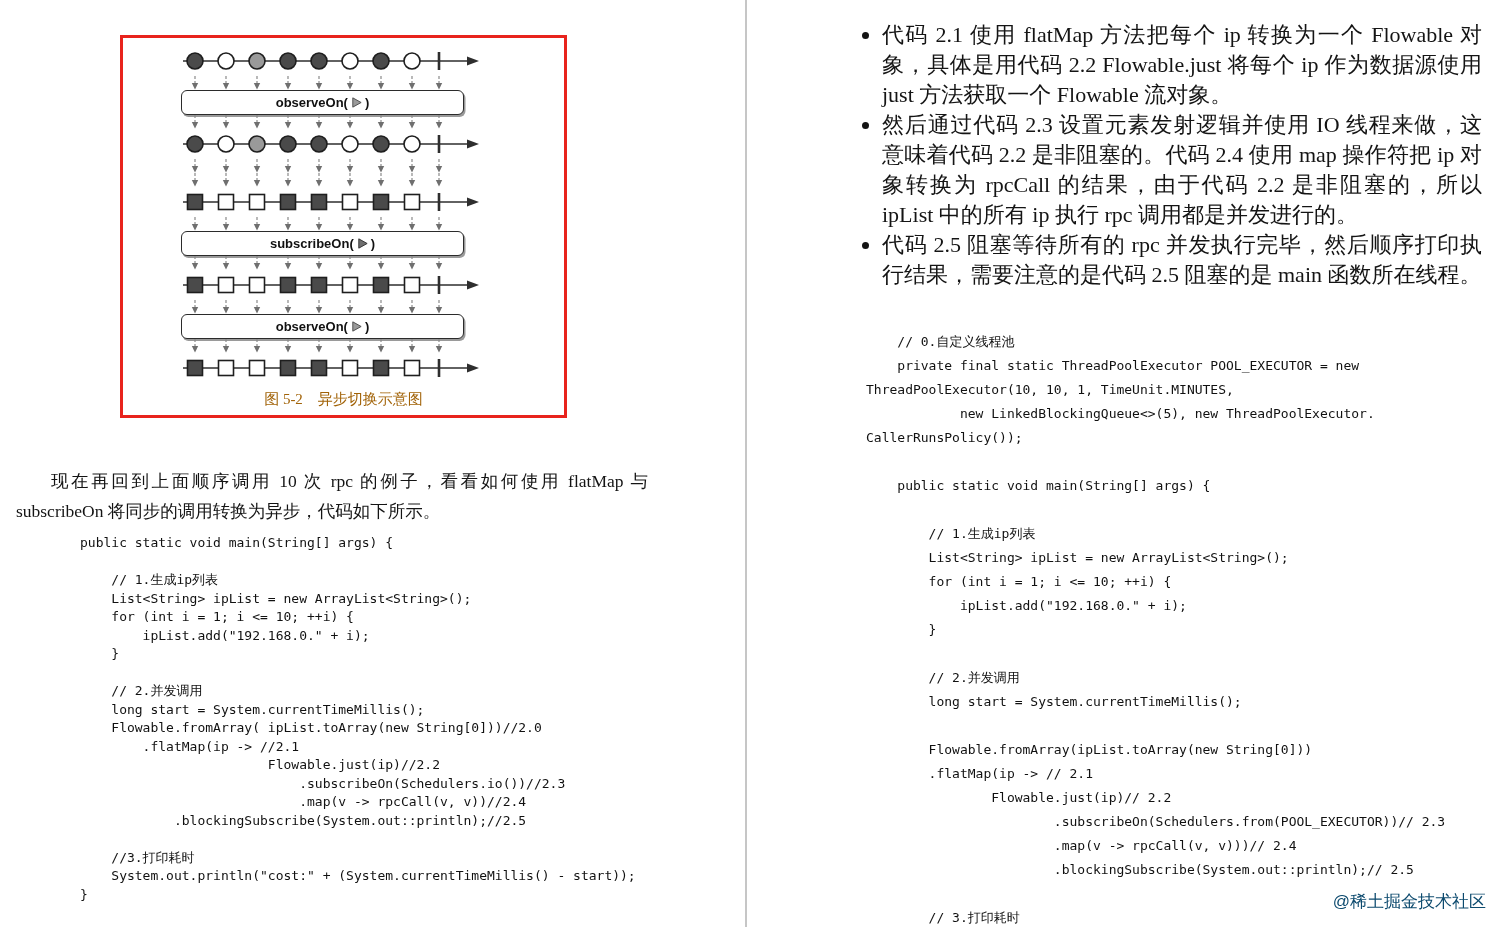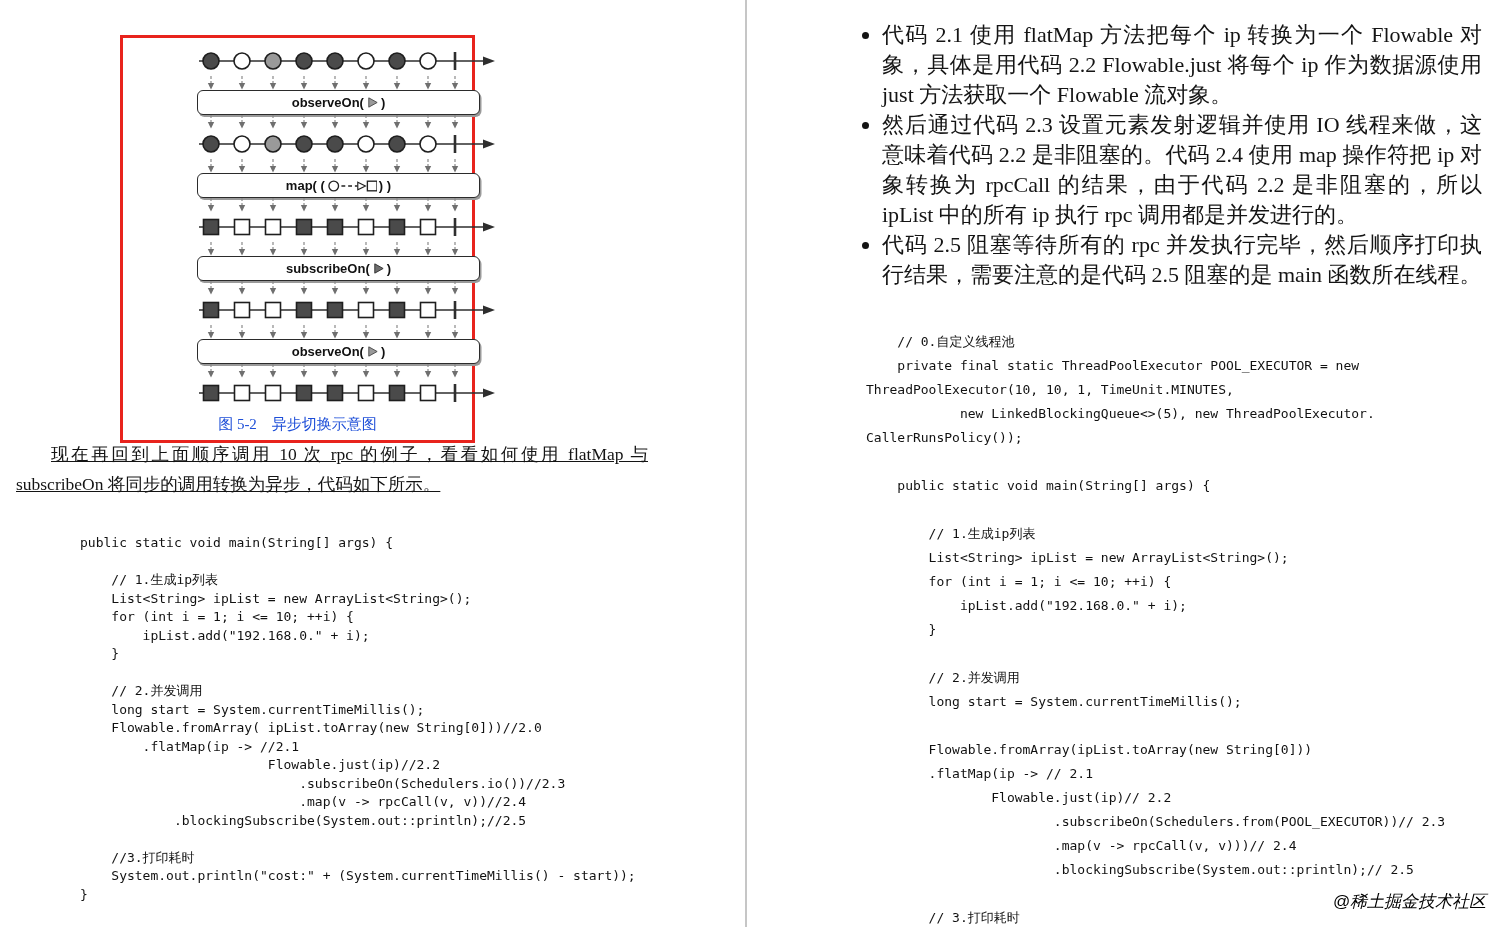--- a/index.html
+++ b/index.html
@@ -6,56 +6,55 @@
   html, body { width: 1512px; height: 927px; background: #ffffff; overflow: hidden; }
   .page {
     position: relative; width: 1512px; height: 927px; background: #ffffff;
     font-family: "Liberation Serif", "DejaVu Serif", serif; color: #141414; overflow: hidden;
   }
   .col-divider { position: absolute; left: 745px; top: 0; width: 2px; height: 927px; background: #c6c6c6; }
 
   
   .left-col { position: absolute; left: 0; top: 0; width: 745px; height: 927px; }
   .fig-frame {
-    position: absolute; left: 120px; top: 35px; width: 355px;
-    border: 3px solid #e8231d; background: #fff; padding: 8px 16px 6px;
+    position: absolute; left: 120px; top: 35px; width: 447px;
+    border: 3px solid #e8231d; background: #fff; padding: 8px 0 6px;
   }
   .fig-stack { width: 300px; margin-left: 58px; display: flex; flex-direction: column; }
   .marble-row { height: 30px; }
   .fig-connector { height: 14px; }
   .op-box {
     width: 283px; height: 25px; border: 1.5px solid #2b2b2b; border-radius: 6px;
     background: #fff; box-shadow: 1.5px 2px 0 #9a9a9a;
     display: flex; align-items: center; justify-content: center; gap: 2px;
     font-family: "Liberation Sans", "DejaVu Sans", sans-serif; font-weight: bold;
     font-size: 13px; color: #111;
   }
   .op-icon { display: block; }
-  .fig-caption { text-align: center; font-size: 15px; margin-top: 7px; color: #1d4ed8; }
+  .fig-caption { text-align: center; font-size: 15px; margin-top: 7px; color: #a16207; }
 
   .body-para { font-size: 17.5px; line-height: 30px; text-align: justify; }
-  .left-para { position: absolute; left: 16px; top: 439px; width: 632px; text-indent: 2em; text-decoration: underline; }
+  .left-para { position: absolute; left: 16px; top: 466px; width: 632px; text-indent: 2em; }
 
   .code-block {
     font-family: "DejaVu Sans Mono", "Liberation Mono", monospace;
     font-size: 13px; white-space: pre; color: #111;
   }
   .left-code { position: absolute; left: 80px; top: 534px; line-height: 18.5px; }
 
   
   .right-col { position: absolute; left: 846px; top: 20px; width: 636px; }
   .bullet-list { margin: 0; padding-left: 36px; font-size: 22px; line-height: 30px; }
   .bullet-list li { text-align: justify; }
   .right-para { margin-top: 8px; text-indent: 2em; }
   .right-code { margin-top: 40px; margin-left: 20px; line-height: 24px; }
 
   .watermark {
-    position: absolute; right: 26px; bottom: 14px; font-size: 17px; color: #000000;
+    position: absolute; right: 26px; bottom: 14px; font-size: 17px; color: #0c4a6e;
     font-family: "Liberation Sans", "DejaVu Sans", sans-serif;
-    font-style: italic;
   }
 </style>
 </head>
 <body>
 
 <div class="page">
   <div class="col-divider"></div>
 
   <div class="left-col">
 
@@ -151,30 +150,20 @@
               <line x1="169" y1="0" x2="169" y2="8" stroke="#8a8a8a" stroke-width="1.2" stroke-dasharray="3 2"></line>
               <path d="M165.8,7 L172.2,7 L169,13.5 Z" fill="#6f6f6f"></path>
               <line x1="200" y1="0" x2="200" y2="8" stroke="#8a8a8a" stroke-width="1.2" stroke-dasharray="3 2"></line>
               <path d="M196.8,7 L203.2,7 L200,13.5 Z" fill="#6f6f6f"></path>
               <line x1="231" y1="0" x2="231" y2="8" stroke="#8a8a8a" stroke-width="1.2" stroke-dasharray="3 2"></line>
               <path d="M227.8,7 L234.2,7 L231,13.5 Z" fill="#6f6f6f"></path>
               <line x1="258" y1="0" x2="258" y2="8" stroke="#8a8a8a" stroke-width="1.2" stroke-dasharray="3 2"></line>
               <path d="M254.8,7 L261.2,7 L258,13.5 Z" fill="#6f6f6f"></path>
             </svg></div>
 
-        <div class="op-box">
-          <span class="op-label">map( (</span>
-          <svg class="op-icon" width="50" height="14" viewBox="0 0 52 14">
-              <circle cx="7" cy="7" r="5" fill="#ffffff" stroke="#222" stroke-width="1.4"></circle>
-              <line x1="15" y1="7" x2="32" y2="7" stroke="#222" stroke-width="1.4" stroke-dasharray="4 3"></line>
-              <path d="M32 3 L40 7 L32 11 Z" fill="#ffffff" stroke="#222" stroke-width="1.2"></path>
-              <rect x="42" y="2" width="10" height="10" fill="#ffffff" stroke="#222" stroke-width="1.4"></rect>
-            </svg>
-          <span class="op-label">) )</span>
-        </div>
         <div class="fig-connector"><svg width="300" height="14" viewBox="0 0 300 14">
               <line x1="14" y1="0" x2="14" y2="8" stroke="#8a8a8a" stroke-width="1.2" stroke-dasharray="3 2"></line>
               <path d="M10.8,7 L17.2,7 L14,13.5 Z" fill="#6f6f6f"></path>
               <line x1="45" y1="0" x2="45" y2="8" stroke="#8a8a8a" stroke-width="1.2" stroke-dasharray="3 2"></line>
               <path d="M41.8,7 L48.2,7 L45,13.5 Z" fill="#6f6f6f"></path>
               <line x1="76" y1="0" x2="76" y2="8" stroke="#8a8a8a" stroke-width="1.2" stroke-dasharray="3 2"></line>
               <path d="M72.8,7 L79.2,7 L76,13.5 Z" fill="#6f6f6f"></path>
               <line x1="107" y1="0" x2="107" y2="8" stroke="#8a8a8a" stroke-width="1.2" stroke-dasharray="3 2"></line>
               <path d="M103.8,7 L110.2,7 L107,13.5 Z" fill="#6f6f6f"></path>
               <line x1="138" y1="0" x2="138" y2="8" stroke="#8a8a8a" stroke-width="1.2" stroke-dasharray="3 2"></line>

